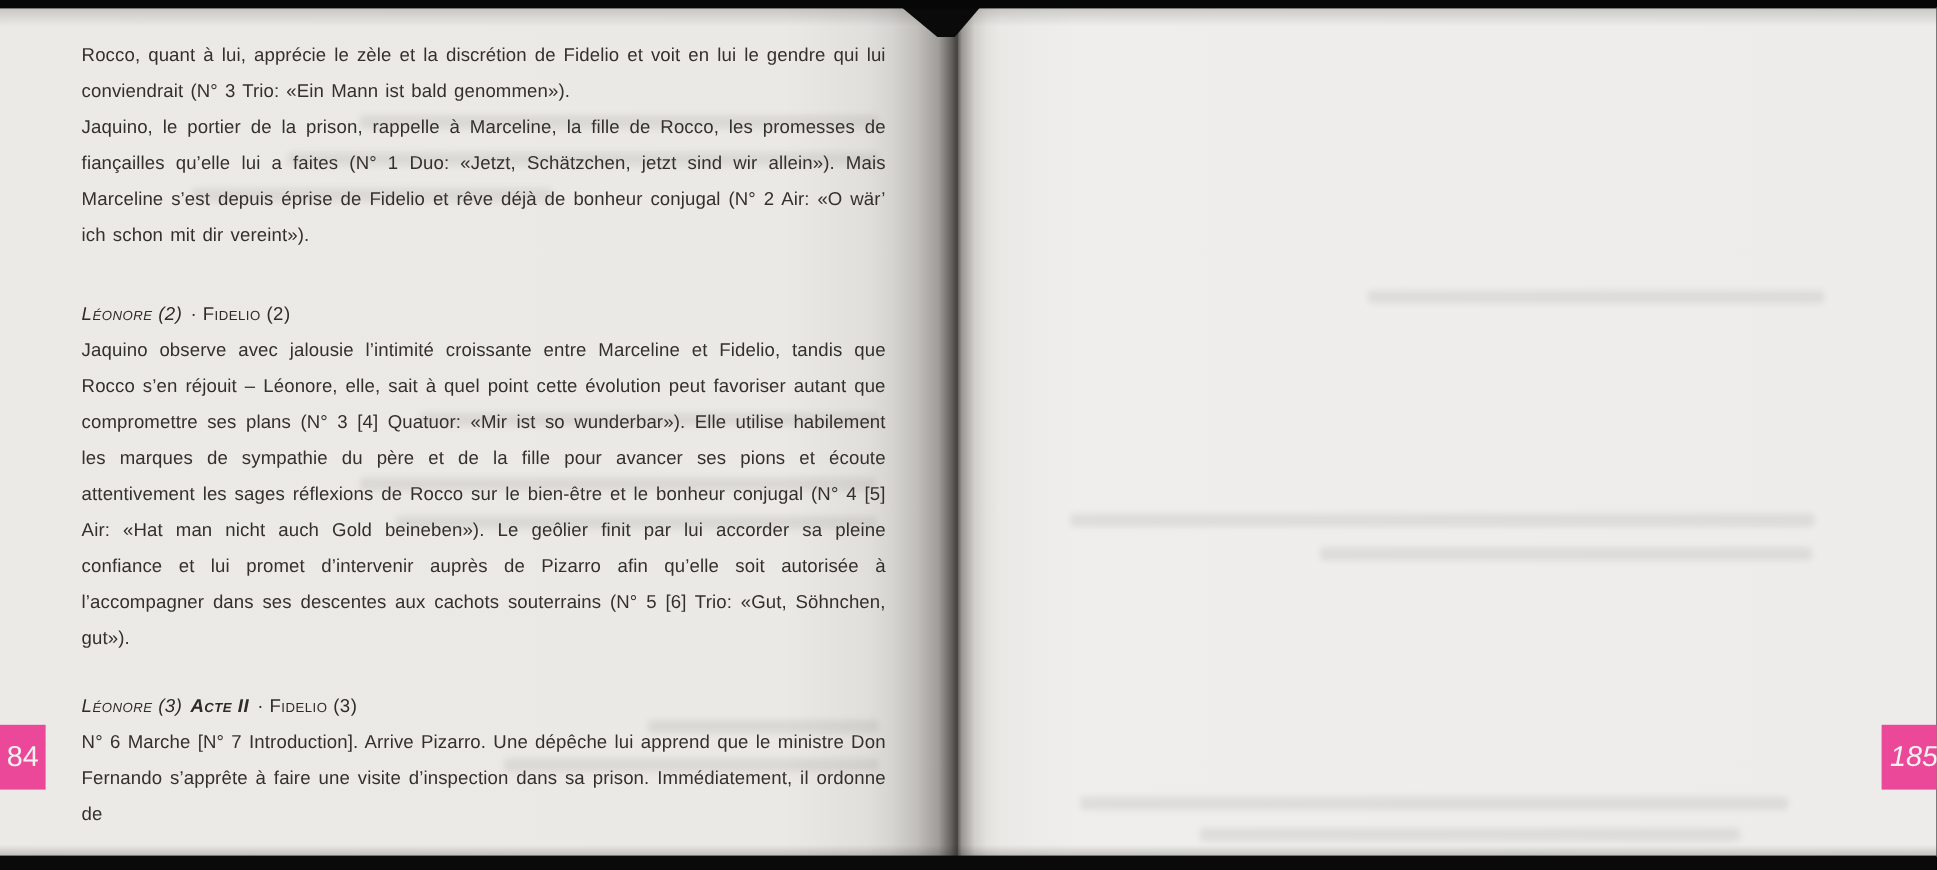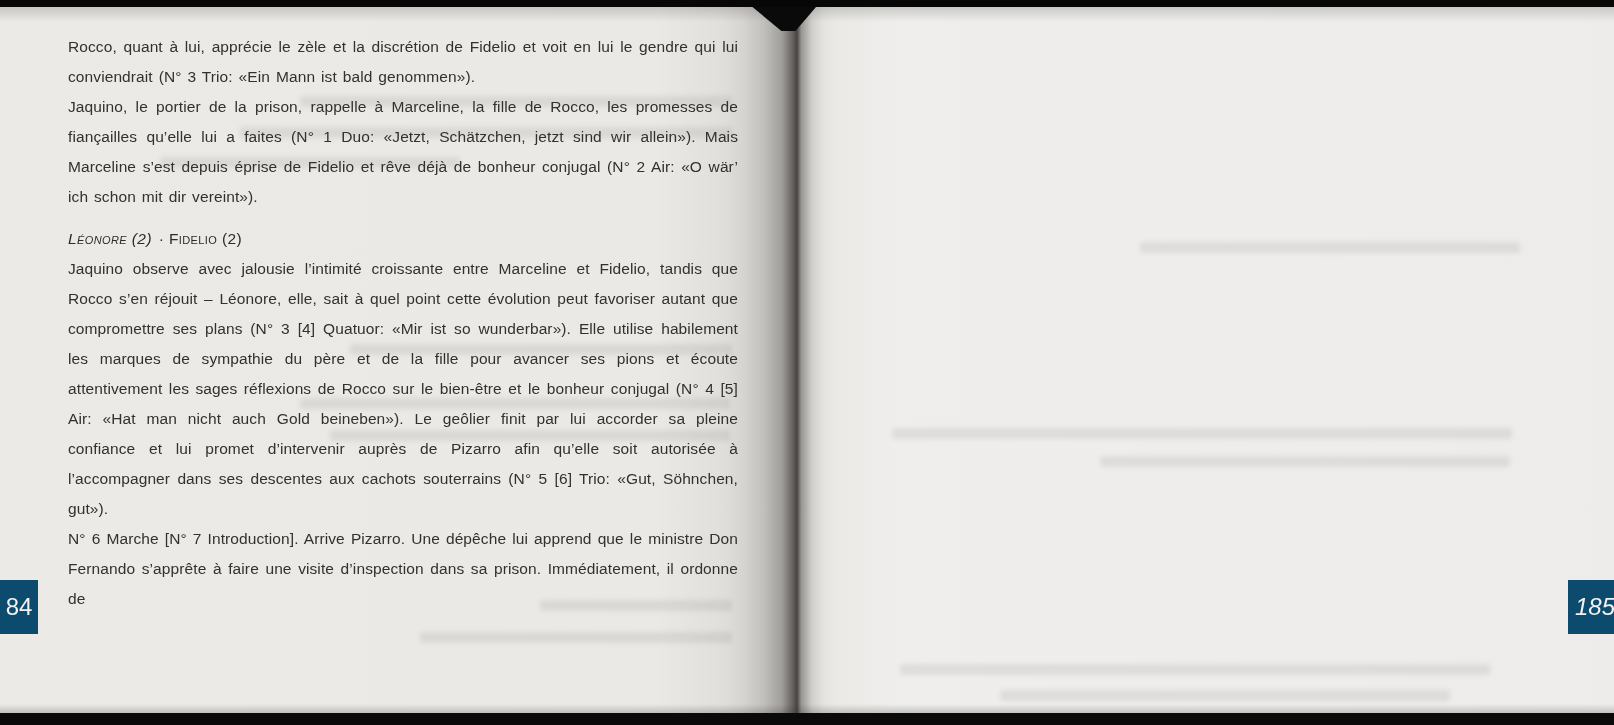--- a/index.html
+++ b/index.html
@@ -50,27 +50,27 @@
     font-size:15.5px; line-height:30px; letter-spacing:0.4px; color:#2f2b27;
     white-space:nowrap;
   }
   .sc  { font-variant-caps:small-caps; font-variant:small-caps; }
   .it  { font-style:italic; }
   .bd  { font-weight:bold; }
   .hsep { display:inline-block; width:2px; }
   #col-left  .s0-p { margin-top:0; }
   #col-left  .s1-h { margin-top:33px; }
   #col-left  .s1-p { margin-top:0; }
-  #col-left  .s2-h { margin-top:12px; }
+  #col-left  .s2-h { margin-top:36px; }
   #col-left  .s2-p { margin-top:0; }
   #col-left  .s3-h { margin-top:26px; }
   #col-left  .s3-p { margin-top:0; }
   .page-tab {
-    position:absolute; top:580px; height:54px; z-index:7;
-    background:#0c4a6e; color:#f3f2ef; font-size:24px;
+    position:absolute; top:604px; height:54px; z-index:7;
+    background:#ec4899; color:#f3f2ef; font-size:24px;
     display:flex; align-items:center; justify-content:center;
   }
   #tab-left  { left:0; width:38px; }
   #tab-right { left:1568px; width:66px; justify-content:flex-start; padding-left:7px; box-sizing:border-box;font-style:italic; }
   
   .ghost {
     position:absolute; z-index:2; height:11px; border-radius:3px;
     background:#6b6b68; opacity:0.13; filter:blur(2.5px);
     pointer-events:none;
   }
@@ -86,20 +86,25 @@
       <p class="s0-p">Rocco, quant à lui, apprécie le zèle et la discrétion de Fidelio et voit en lui le gendre qui lui conviendrait (N° 3 Trio: «Ein Mann ist bald genommen»).</p>
 
       <p class="s1-p">Jaquino, le portier de la prison, rappelle à Marceline, la fille de Rocco, les promesses de fiançailles qu’elle lui a faites (N° 1 Duo: «Jetzt, Schätzchen, jetzt sind wir allein»). Mais Marceline s’est depuis éprise de Fidelio et rêve déjà de bonheur conjugal (N° 2 Air: «O wär’ ich schon mit dir vereint»).</p>
 
       <div class="sec-heading s2-h">
         <span class="sc it">Léonore (2)</span><span class="hsep"></span>
         <span class="sc">· Fidelio (2)</span>
       </div>
       <p class="s2-p">Jaquino observe avec jalousie l’intimité croissante entre Marceline et Fidelio, tandis que Rocco s’en réjouit – Léonore, elle, sait à quel point cette évolution peut favoriser autant que compromettre ses plans (N° 3 [4] Quatuor: «Mir ist so wunderbar»). Elle utilise habilement les marques de sympathie du père et de la fille pour avancer ses pions et écoute attentivement les sages réflexions de Rocco sur le bien-être et le bonheur conjugal (N° 4 [5] Air: «Hat man nicht auch Gold beineben»). Le geôlier finit par lui accorder sa pleine confiance et lui promet d’intervenir auprès de Pizarro afin qu’elle soit autorisée à l’accompagner dans ses descentes aux cachots souterrains (N° 5 [6] Trio: «Gut, Söhnchen, gut»).</p>
 
+      <div class="sec-heading s3-h">
+        <span class="sc it">Léonore (3)</span><span class="hsep"></span>
+        <span class="sc it bd">Acte II</span><span class="hsep"></span>
+        <span class="sc">· Fidelio (3)</span>
+      </div>
       <p class="s3-p">N° 6 Marche [N° 7 Introduction]. Arrive Pizarro. Une dépêche lui apprend que le ministre Don Fernando s’apprête à faire une visite d’inspection dans sa prison. Immédiatement, il ordonne de</p>
 
     </div>
   </div>
 
   <div class="page" id="page-right">
     
   </div>
 
   <div class="ghost" style="left:300px; top:96px;  width:432px;"></div>

